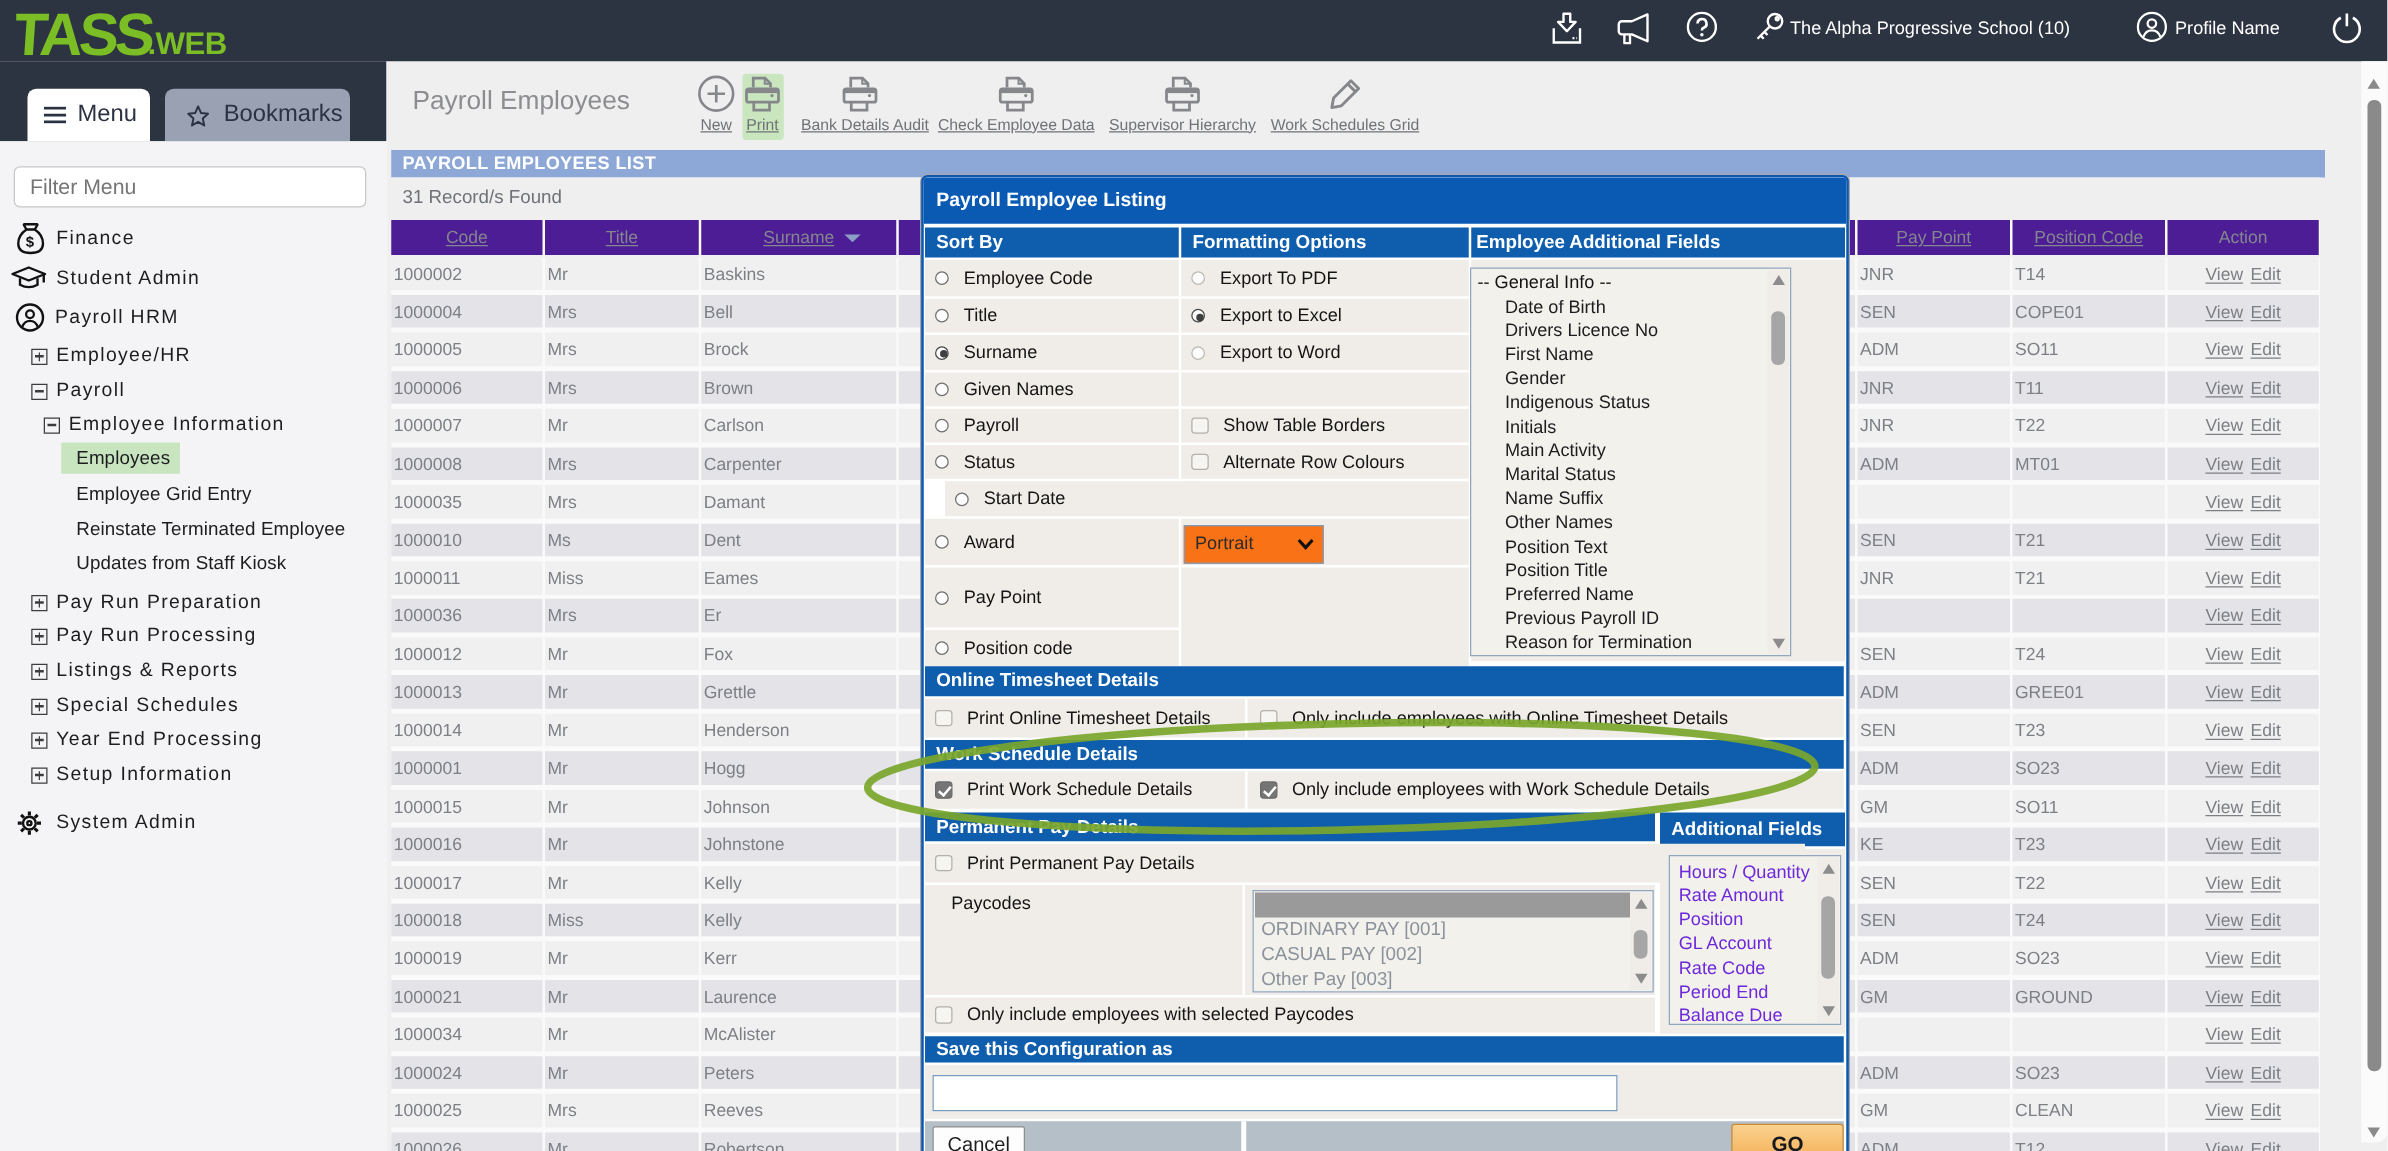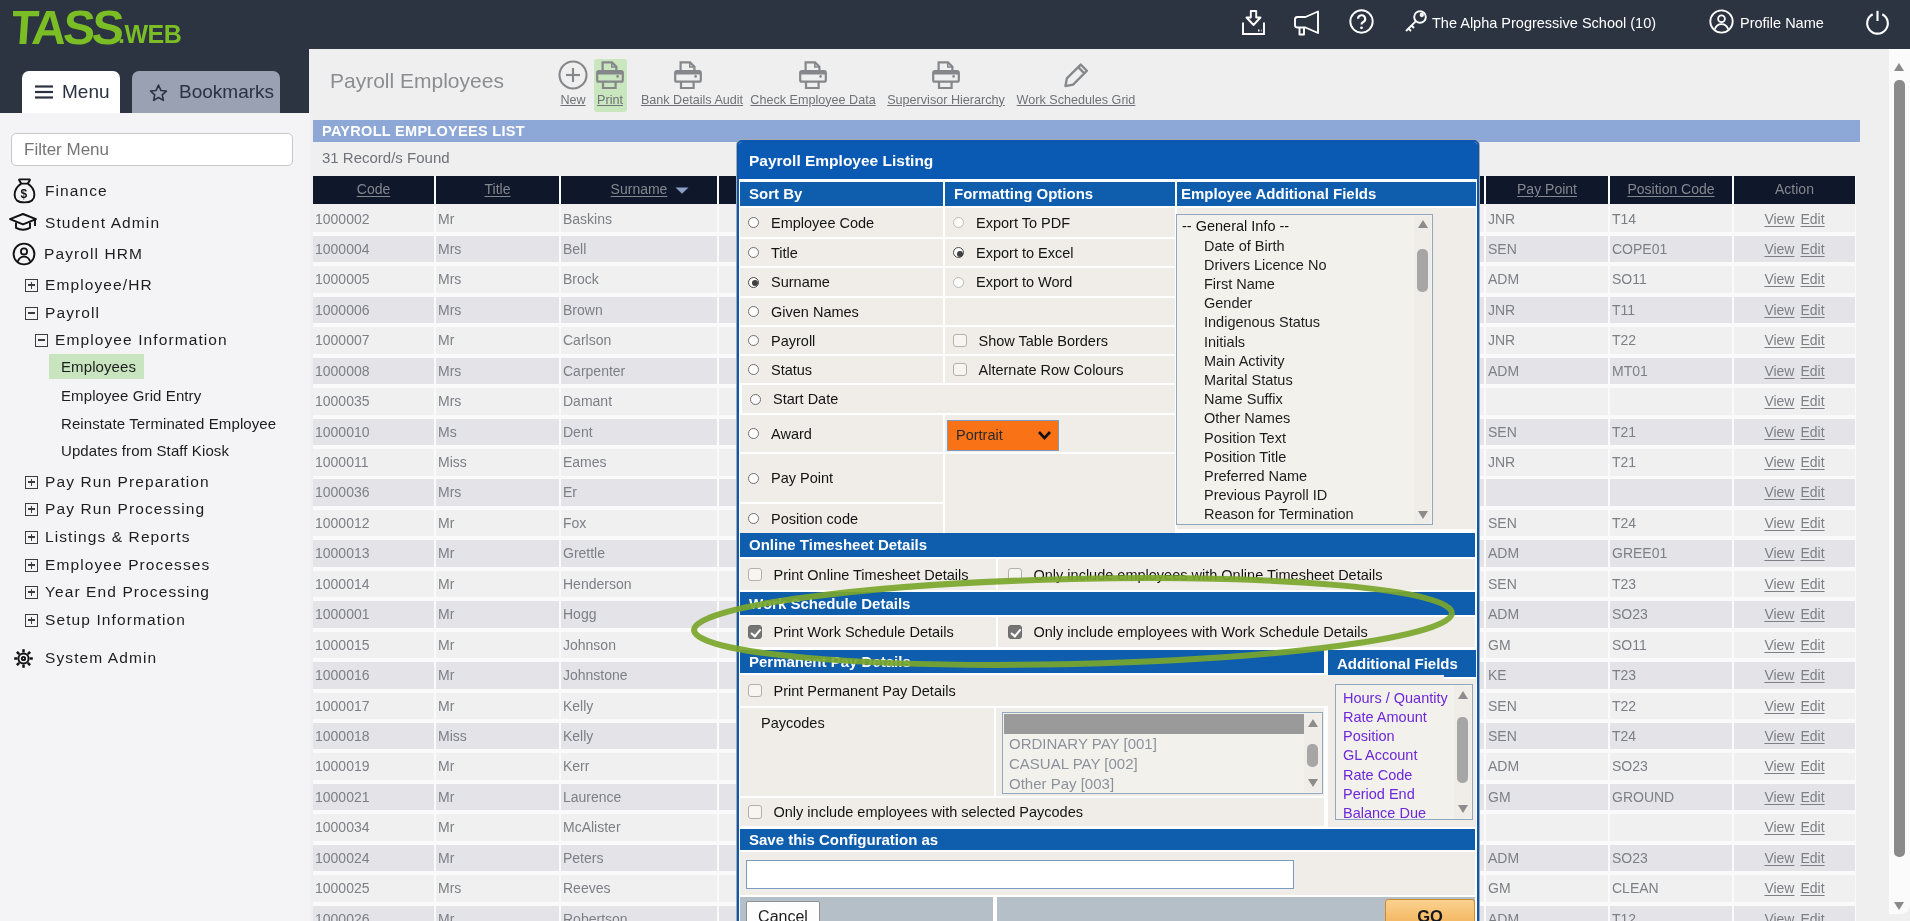--- a/index.html
+++ b/index.html
@@ -19,21 +19,21 @@
 .pm:before{content:"";position:absolute;left:2px;right:2px;top:4.5px;height:1.5px;background:#3c3c3c}
 .pm.plus:after{content:"";position:absolute;top:2px;bottom:2px;left:4.5px;width:1.5px;background:#3c3c3c}
 
 .ttl{position:absolute;left:330px;top:69px;font-size:21px;color:#8b8d90}
 .tbl{position:absolute;top:92.5px;font-size:12.6px;color:#6f7277;text-align:center;transform:translateX(-50%);text-decoration:underline;white-space:nowrap}
 
 .bluebar{position:absolute;left:313px;top:120px;width:1547px;height:22px;background:#8da8d6;color:#fff;font-weight:bold;font-size:14.5px;letter-spacing:0.3px;line-height:23px;padding-left:9px;box-sizing:border-box}
 .records{position:absolute;left:313px;top:142px;width:1543px;height:32px;background:#efeff0;color:#6f7277;font-size:15px;line-height:32px;padding-left:9px;box-sizing:border-box}
 .grid{display:grid;grid-template-columns:121px 123px 156px 380px 383px 122px 122px 121px;column-gap:2px}
 .thead{position:absolute;left:313px;top:176px;width:1543px;height:27.5px;background:#fafafa}
-.thead .c{background:#0f172a;color:#84878e;font-size:14px;line-height:27.5px;text-align:center}
+.thead .c{background:#4c1d95;color:#84878e;font-size:14px;line-height:27.5px;text-align:center}
 .thead u{text-underline-offset:2px}
 .trows{position:absolute;left:313px;top:205.5px;width:1543px;background:#fafafa;height:715.5px}
 .tr{height:26.5px;margin-bottom:3.95px}
 .tr .c{font-size:14px;line-height:26.5px;color:#7c7f84;white-space:nowrap;overflow:hidden}
 .tr:nth-child(odd) .c{background:#f0f0f1}
 .tr:nth-child(even) .c{background:#e4e4e8}
 .c{display:block}
 .c0,.c1{padding-left:2px}
 .c2,.c5,.c6{padding-left:2px}
 .act{text-align:center}
@@ -187,21 +187,21 @@
 <div class="mi" style="left:25px;top:496px">
       <span class="pm plus"></span>
       <span style="margin-left:7px">Pay Run Processing</span>
     </div>
 <div class="mi" style="left:25px;top:524px">
       <span class="pm plus"></span>
       <span style="margin-left:7px">Listings &amp; Reports</span>
     </div>
 <div class="mi" style="left:25px;top:552px">
       <span class="pm plus"></span>
-      <span style="margin-left:7px">Employee Processes</span>
+      <span style="margin-left:7px">Special Schedules</span>
     </div>
 <div class="mi" style="left:25px;top:579px">
       <span class="pm plus"></span>
       <span style="margin-left:7px">Year End Processing</span>
     </div>
 <div class="mi" style="left:25px;top:607px">
       <span class="pm plus"></span>
       <span style="margin-left:7px">Setup Information</span>
     </div>
 <div class="mi" style="left:12px;top:645px">
@@ -570,21 +570,21 @@
       <span class="mlabel">Given Names</span>
     </div>
 <div class="abs mcell frow" style="left:1px;top:185px;width:203px;height:27px">
       <span class="radio"></span>
       <span class="mlabel">Payroll</span>
     </div>
 <div class="abs mcell frow" style="left:1px;top:214px;width:203px;height:27px">
       <span class="radio"></span>
       <span class="mlabel">Status</span>
     </div>
-<div class="abs mcell frow" style="left:3px;top:243px;width:203px;height:28px">
+<div class="abs mcell frow" style="left:17px;top:243px;width:203px;height:28px">
       <span class="radio"></span>
       <span class="mlabel">Start Date</span>
     </div>
 <div class="abs mcell frow" style="left:1px;top:273px;width:203px;height:37px">
       <span class="radio"></span>
       <span class="mlabel">Award</span>
     </div>
 <div class="abs mcell frow" style="left:1px;top:312px;width:203px;height:48px">
       <span class="radio"></span>
       <span class="mlabel">Pay Point</span>

